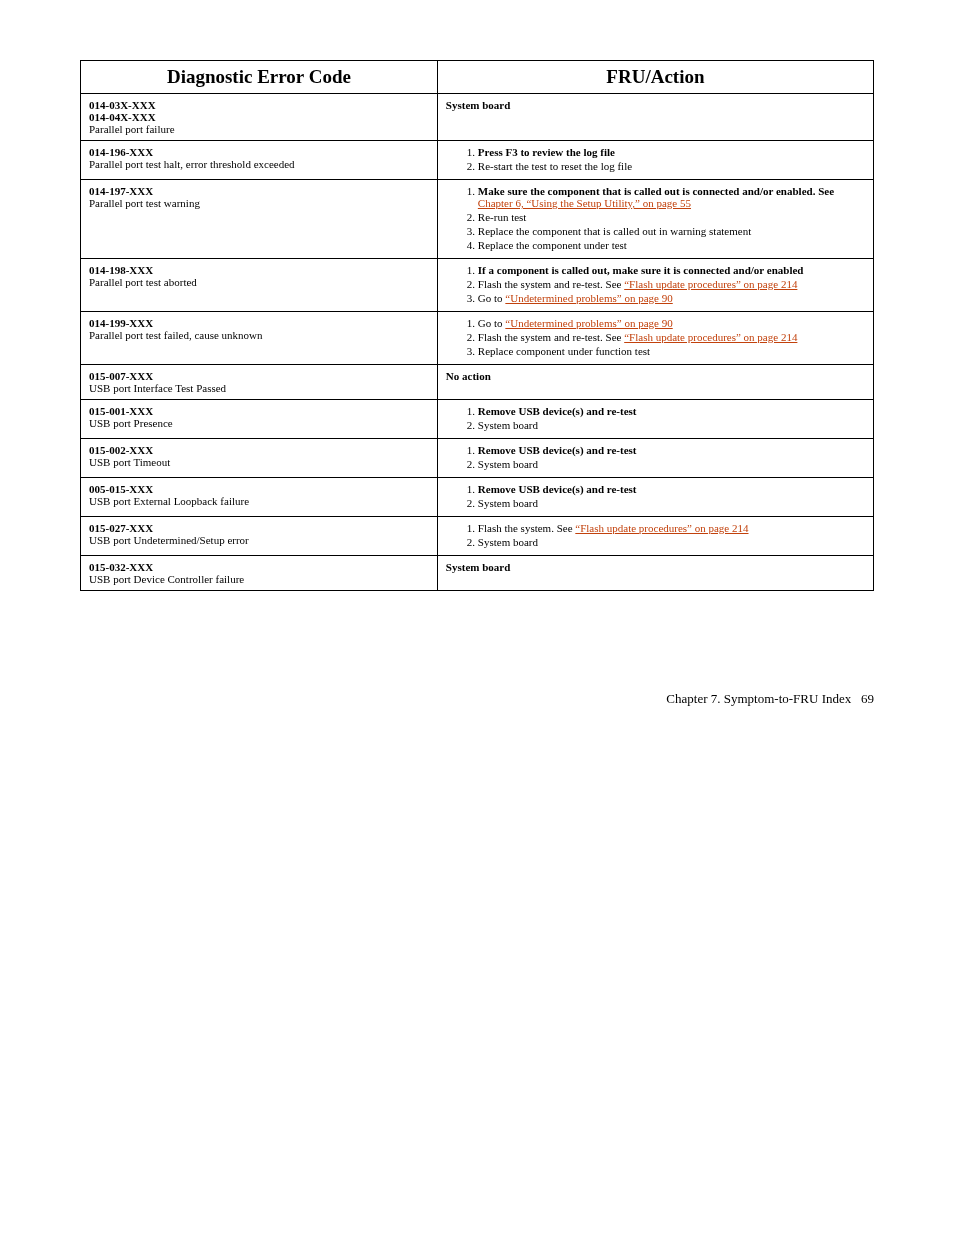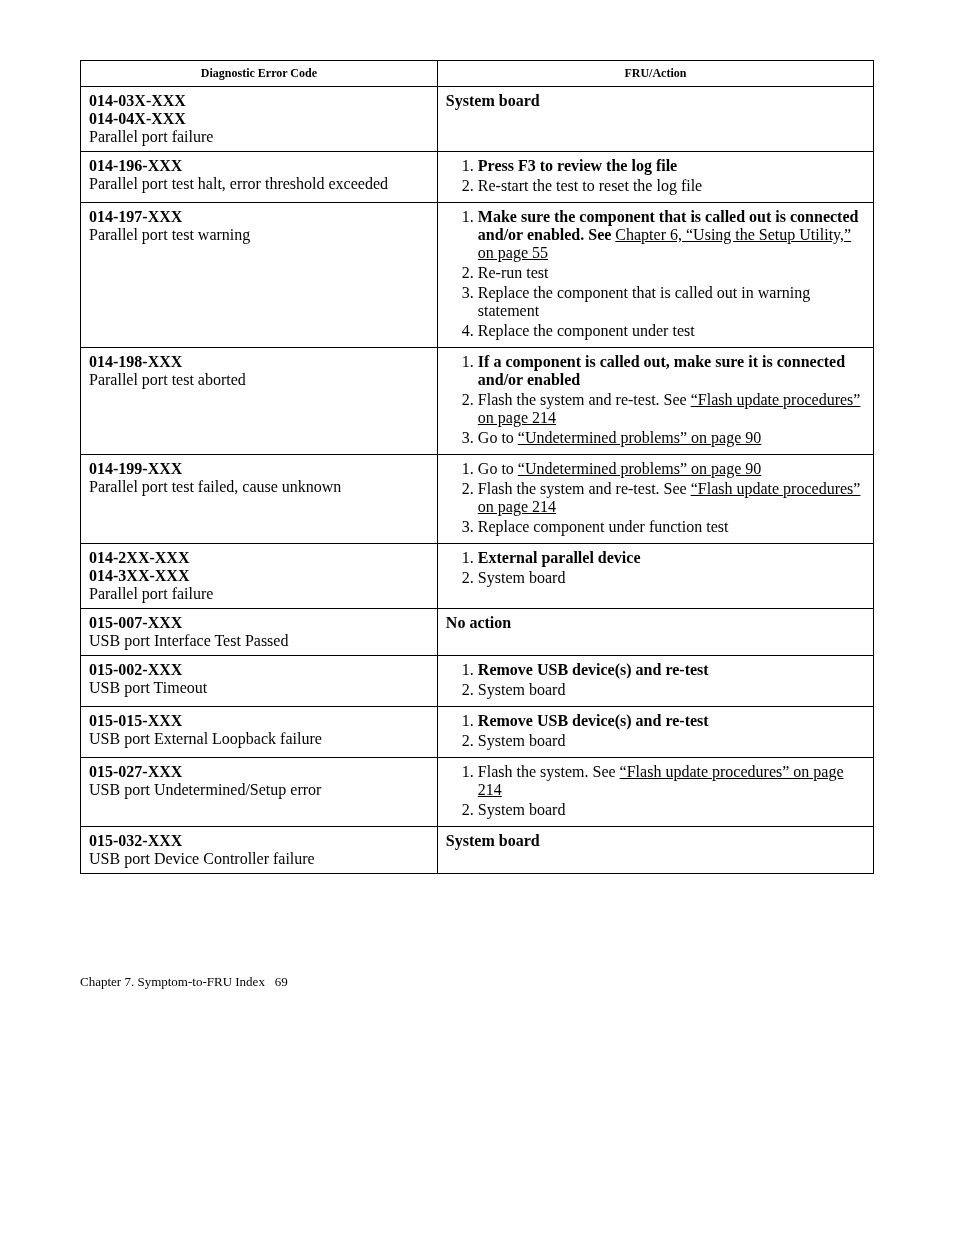--- a/index.html
+++ b/index.html
@@ -20,40 +20,40 @@
       margin-bottom: 40px;
     }
     th, td {
       border: 1px solid #000;
       padding: 5px 8px;
       vertical-align: top;
     }
     th {
       font-weight: bold;
       background: #fff;
-      font-size: 12px;
+      font-size: 19px;
     }
     td {
-      font-size: 16px;
+      font-size: 11px;
     }
     .link {
-      color: #000000;
+      color: #c2410c;
       text-decoration: underline;
       font-family: Liberation Serif, serif;
     }
     ol {
       margin-left: 28px;
       padding-left: 4px;
     }
     ol li {
       margin-bottom: 2px;
     }
     .page-footer {
       display: flex;
-      justify-content: flex-start;
+      justify-content: flex-end;
       align-items: center;
       padding: 0 80px;
       font-size: 13px;
     }
     .footer-text {
       color: #000;
     }
   </style>
 </head>
 <body>
@@ -105,43 +105,43 @@
           <td><span><b>014-199-XXX</b></span><br><span>Parallel port test failed, cause unknown</span></td>
           <td>
             <ol>
               <li>Go to <a class="link">“Undetermined problems” on page 90</a></li>
               <li>Flash the system and re-test. See <a class="link">“Flash update procedures” on page 214</a></li>
               <li>Replace component under function test</li>
             </ol>
           </td>
         </tr>
         <tr>
-          <td><span><b>014-2XX-XXX</b></span><br><span><b>014-3XX-XXX</b></span><br><span>Parallel port failure</span></td>
+          <td><span><b>015-007-XXX</b></span><br><span>USB port Interface Test Passed</span></td>
+          <td><b>No action</b></td>
+        </tr>
+        <tr>
+          <td><span><b>015-001-XXX</b></span><br><span>USB port Presence</span></td>
           <td>
             <ol>
-              <li><b>External parallel device</b></li>
+              <li><b>Remove USB device(s) and re-test</b></li>
               <li>System board</li>
             </ol>
           </td>
-        </tr>
-        <tr>
-          <td><span><b>015-007-XXX</b></span><br><span>USB port Interface Test Passed</span></td>
-          <td><b>No action</b></td>
         </tr>
         <tr>
           <td><span><b>015-002-XXX</b></span><br><span>USB port Timeout</span></td>
           <td>
             <ol>
               <li><b>Remove USB device(s) and re-test</b></li>
               <li>System board</li>
             </ol>
           </td>
         </tr>
         <tr>
-          <td><span><b>015-015-XXX</b></span><br><span>USB port External Loopback failure</span></td>
+          <td><span><b>005-015-XXX</b></span><br><span>USB port External Loopback failure</span></td>
           <td>
             <ol>
               <li><b>Remove USB device(s) and re-test</b></li>
               <li>System board</li>
             </ol>
           </td>
         </tr>
         <tr>
           <td><span><b>015-027-XXX</b></span><br><span>USB port Undetermined/Setup error</span></td>
           <td>

